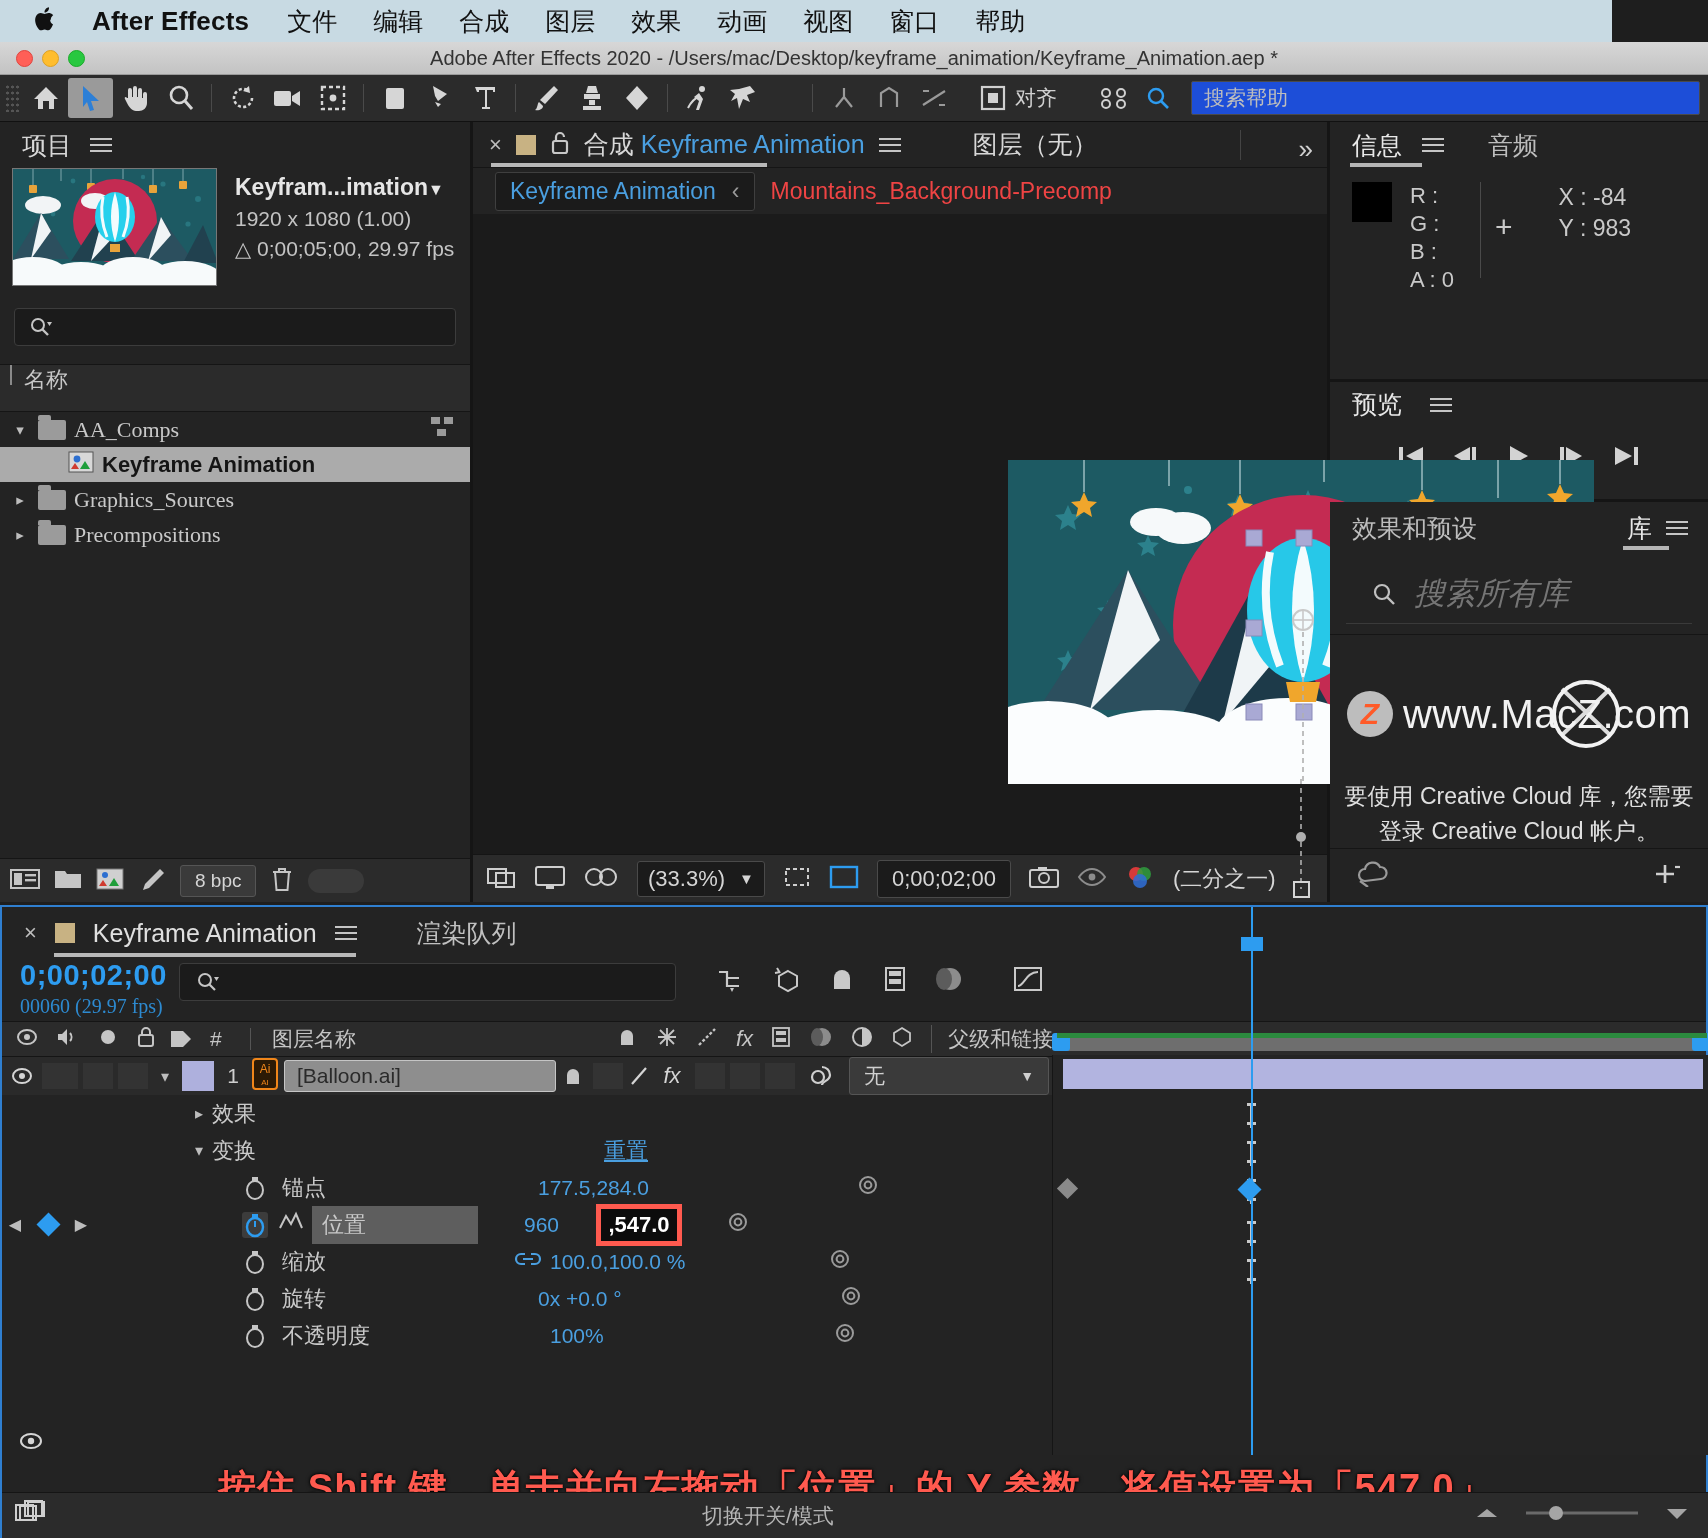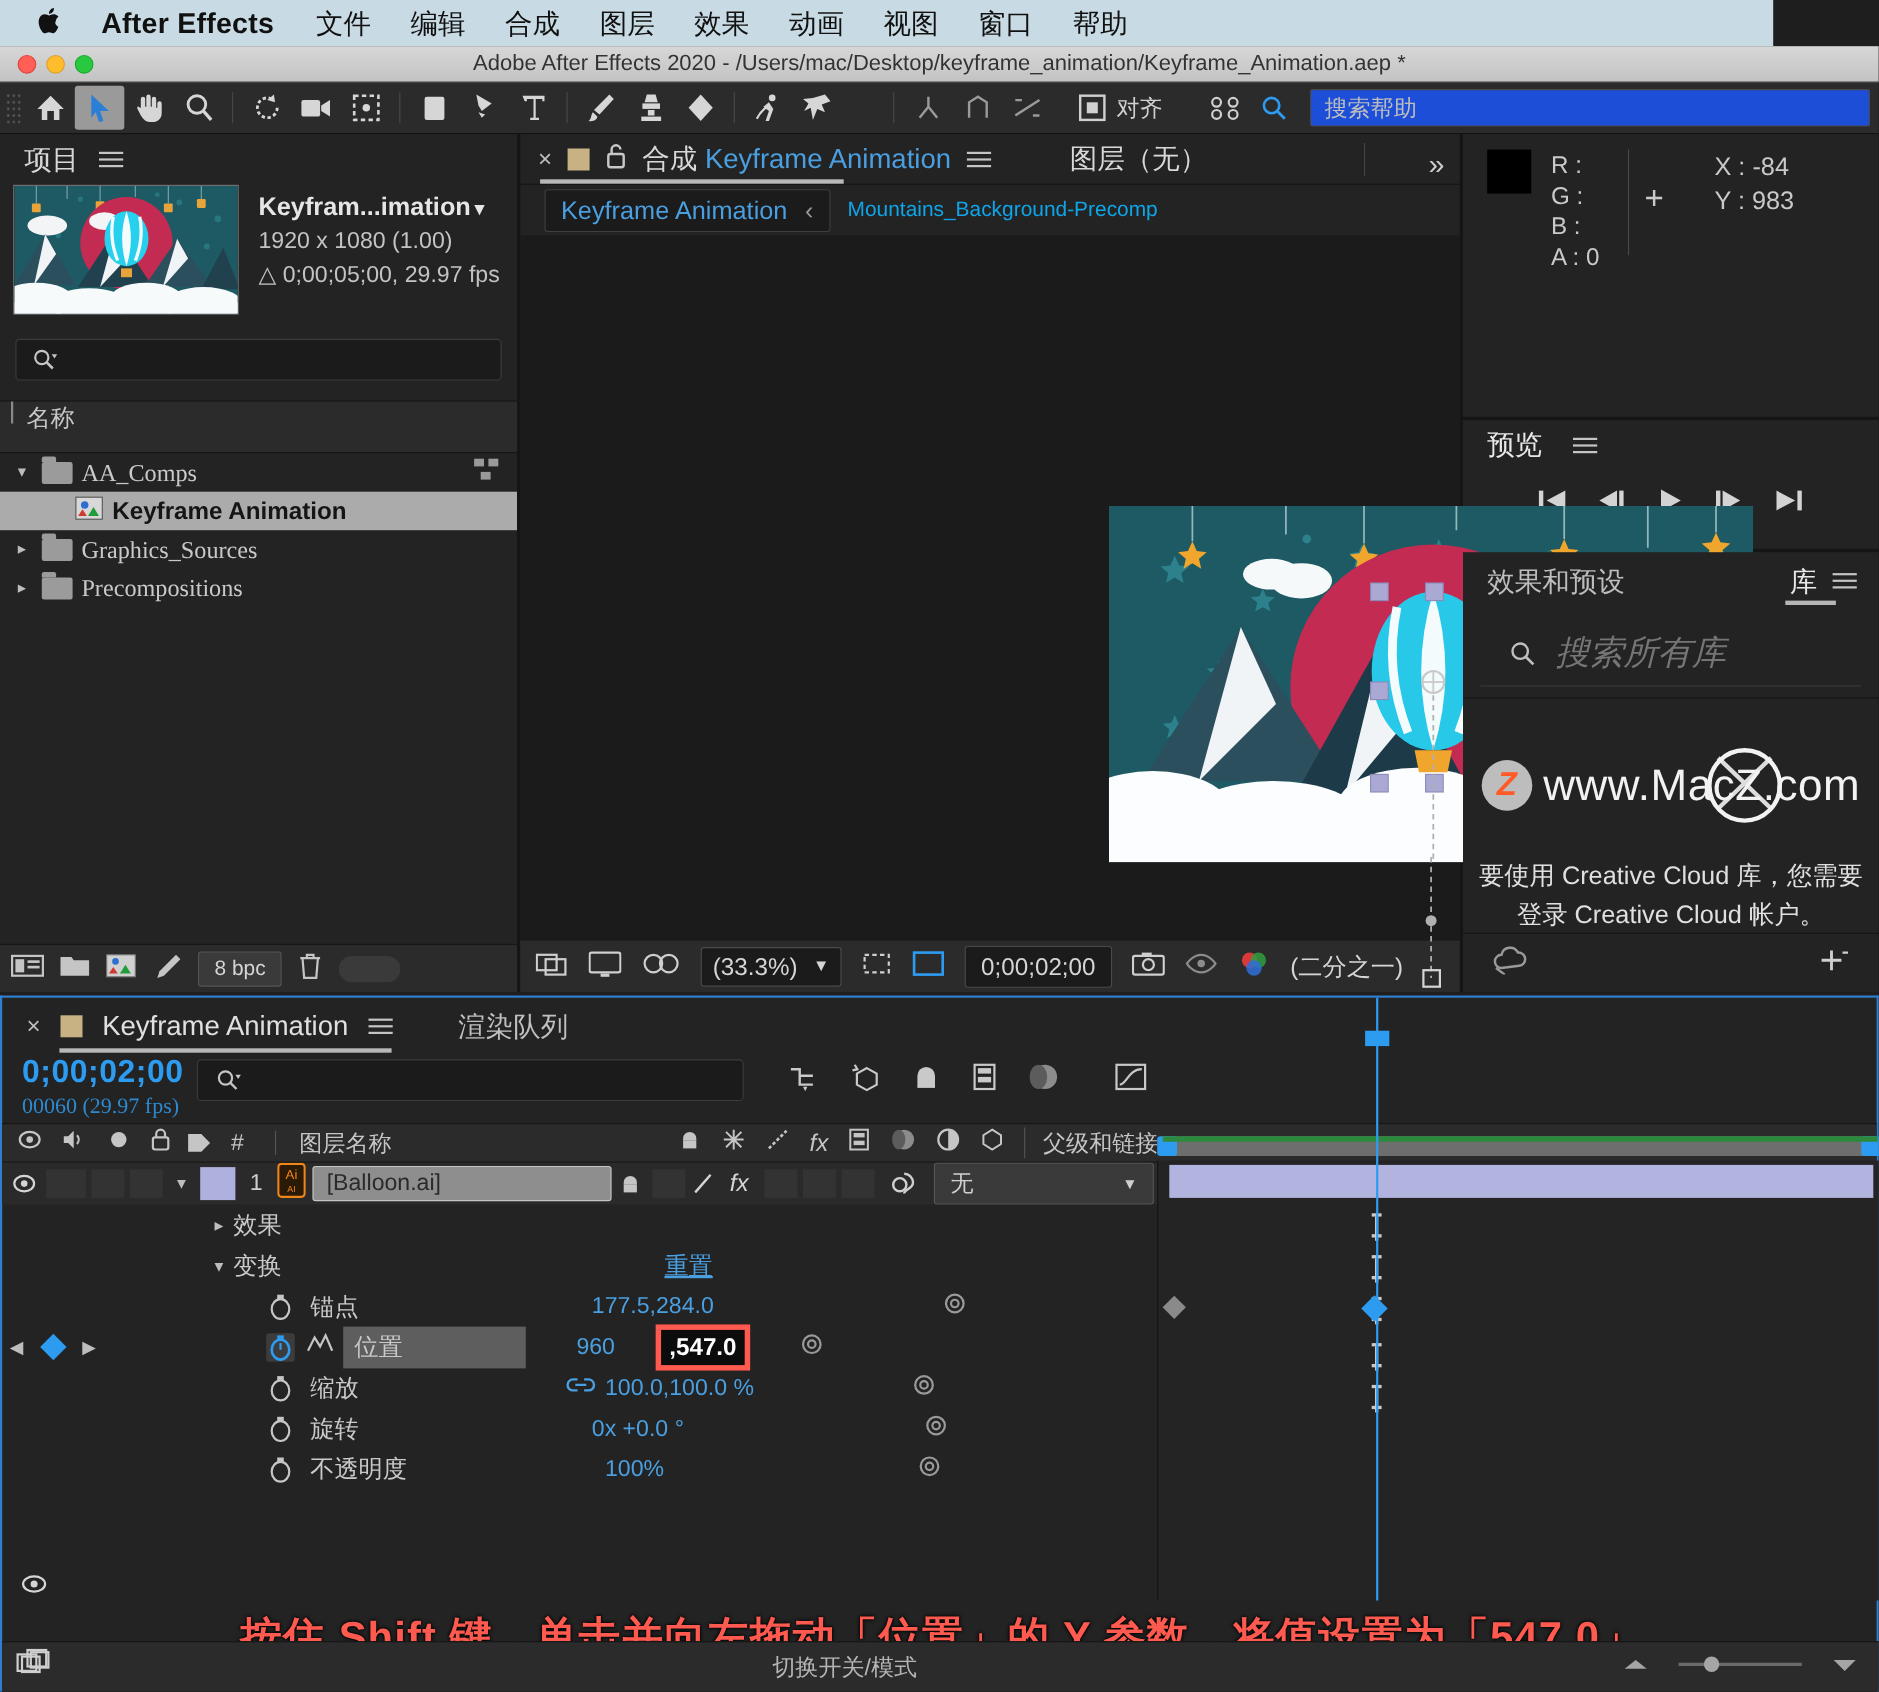--- a/index.html
+++ b/index.html
@@ -89,21 +89,21 @@
   .ctxt { font-size:25px; color:#d8d8d8; }
   .ctxt b { color:#4a9fe0; font-weight:normal; }
   .tabund { position:absolute; left:18px; top:41px; width:276px; height:4px; background:#b8b8b8;}
   .layertxt { font-size:25px; color:#d8d8d8; margin-left:58px;}
   .chev { position:absolute; right:14px; top:12px; color:#cfcfcf; font-size:26px;}
   .vdiv { position:absolute; right:86px; top:8px; width:1px; height:30px; background:#444;}
   .breadcrumb { height:46px; display:flex; align-items:center; padding-left:22px; gap:16px;}
   .bcact { background:#1b1b1b; border:1px solid #3f3f3f; border-radius:3px; padding:5px 14px;
      color:#4a9fe0; font-size:23px; display:flex; gap:16px; align-items:center;}
   .bcact span.c { color:#9a9a9a; }
-  .bcnext { color:#0ea5e9; font-size:19px; }
+  .bcnext { color:#ef4444; font-size:23px; }
   .canvas { flex:1; background:#1b1b1b; position:relative; }
   .stage { position:absolute; left:535px; top:246px; width:586px; height:324px; overflow:hidden;}
   .compbot { height:48px; background:#2b2b2b; border-top:1px solid #151515; display:flex;
      align-items:center; gap:18px; padding-left:14px; color:#cfcfcf; }
   .zoomsel { background:#1b1b1b; border:1px solid #4a4a4a; border-radius:3px; padding:4px 10px;
      font-size:22px; color:#d5d5d5; display:flex; align-items:center; gap:14px;}
   .tcode { background:#1b1b1b; border:1px solid #4a4a4a; border-radius:3px; padding:5px 14px;
      font-size:22px; color:#d5d5d5; }
   .resol { font-size:22px; color:#d5d5d5; }
 
@@ -674,20 +674,30 @@
               <circle cx="11" cy="9" r="7" fill="#d83a3a"></circle>
               <circle cx="19" cy="9" r="7" fill="#2f9e3e" opacity=".85"></circle>
               <circle cx="15" cy="16" r="7" fill="#2f6ed8" opacity=".85"></circle>
             </svg></span>
         <span class="resol">(二分之一)</span>
       </div>
     </div>
 
     <div class="right">
       <div class="panel info">
+        <div class="rtabs">
+          <span class="rtab act">信息</span>
+          <span class="hamb">
+              <i></i>
+              <i></i>
+              <i></i>
+            </span>
+          <span class="rtab" style="margin-left:24px;">音频</span>
+          <span class="rund"></span>
+        </div>
         <div class="inforow">
           <div class="swatch"></div>
           <div class="rgb">
             <div>R :</div>
             <div>G :</div>
             <div>B :</div>
             <div>A : 0</div>
           </div>
           <div class="ivd"></div>
           <div class="plusmark">+</div>

